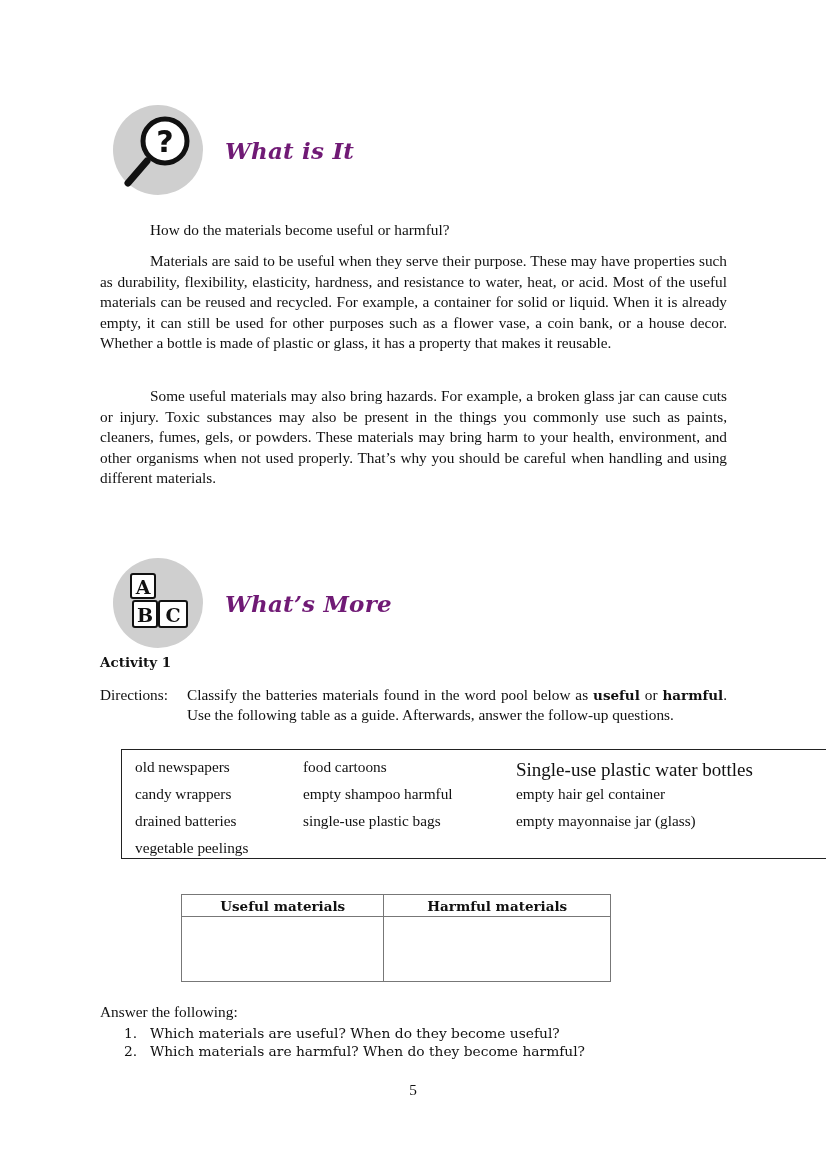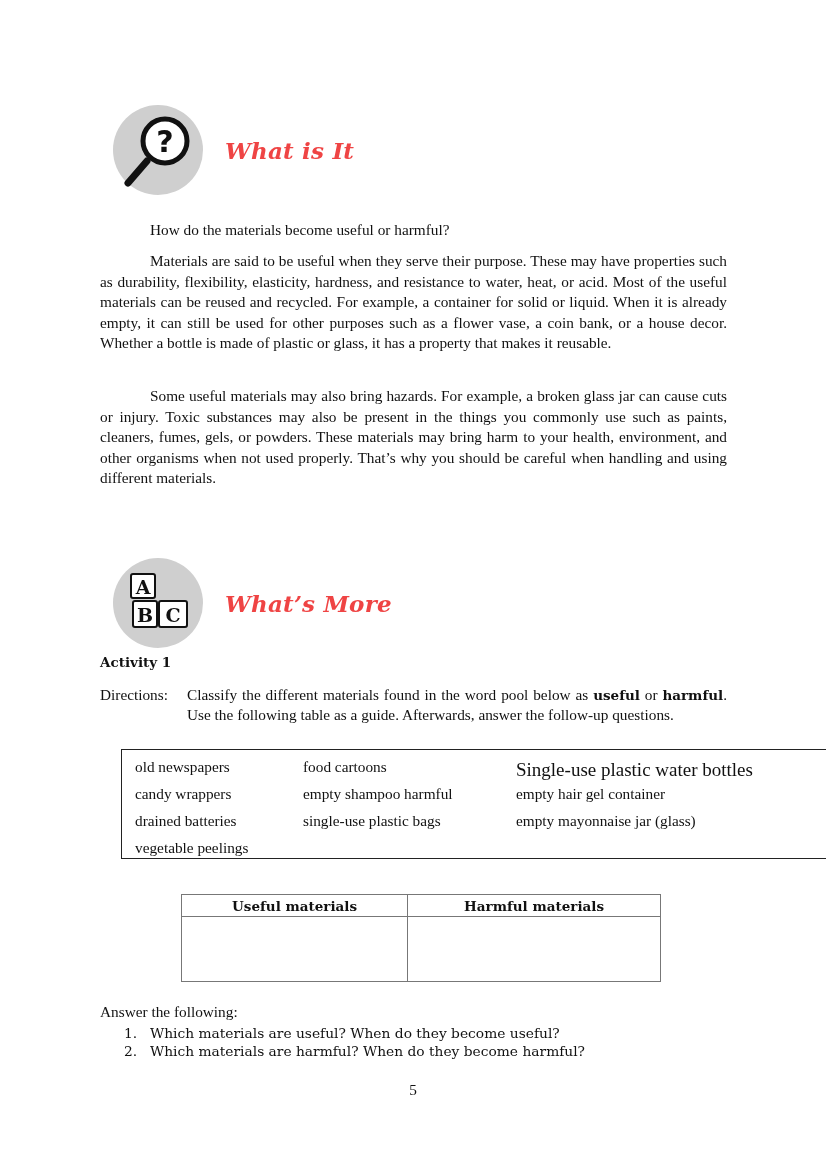--- a/index.html
+++ b/index.html
@@ -33,21 +33,21 @@
       background: #cfcfcf;
       position: relative;
       flex: 0 0 auto;
     }
     .section-title {
       margin-left: 22px;
       font-family: "DejaVu Serif", serif;
       font-weight: bold;
       font-style: italic;
       font-size: 23px;
-      color: #ef4444;
+      color: #701a75;
       letter-spacing: 0.2px;
     }
     .body-text {
       position: absolute;
       left: 100px;
       width: 627px;
       font-family: "Liberation Serif", serif;
       font-size: 15.3px;
       line-height: 20.6px;
       text-align: justify;
@@ -91,21 +91,21 @@
       position: absolute;
       font-family: "Liberation Serif", serif;
       font-size: 15.3px;
       white-space: nowrap;
     }
     .word.small { font-size: 19px; }
     .classify-table {
       position: absolute;
       left: 181px;
       top: 894px;
-      width: 480px;
+      width: 430px;
       height: 85px;
       border-collapse: collapse;
       padding-left: 28px;
     }
     .classify-table th, .classify-table td {
       border: 1px solid #777;
     }
     .classify-table th {
       height: 21px;
       font-family: "DejaVu Serif", serif;
@@ -178,21 +178,21 @@
         <text x="60" y="64" text-anchor="middle" font-family="DejaVu Serif, serif" font-weight="bold" font-size="19" fill="#111">C</text>
       </svg>
     </div>
     <div class="section-title">What’s More</div>
   </div>
 
   <div class="activity-label">Activity 1</div>
 
   <div class="directions">
     <span class="dlabel">Directions:</span>
-    <span class="dtext"><span>Classify the different materials found in the word pool below as </span><b>useful</b><span> or </span><b>harmful</b><span>. Use the following table as a guide. Afterwards, answer the follow-up questions.</span></span>
+    <span class="dtext"><span>Classify the batteries materials found in the word pool below as </span><b>useful</b><span> or </span><b>harmful</b><span>. Use the following table as a guide. Afterwards, answer the follow-up questions.</span></span>
   </div>
 
   <div class="word-pool">
     <span class="word" style="left:13px;top:8px;">old newspapers</span>
     <span class="word" style="left:181px;top:8px;">food cartoons</span>
     <span class="word small" style="left:394px;top:9px;">Single-use plastic water bottles</span>
     <span class="word" style="left:13px;top:35px;">candy wrappers</span>
     <span class="word" style="left:181px;top:35px;">empty shampoo harmful</span>
     <span class="word" style="left:394px;top:35px;">empty hair gel container</span>
     <span class="word" style="left:13px;top:62px;">drained batteries</span>

